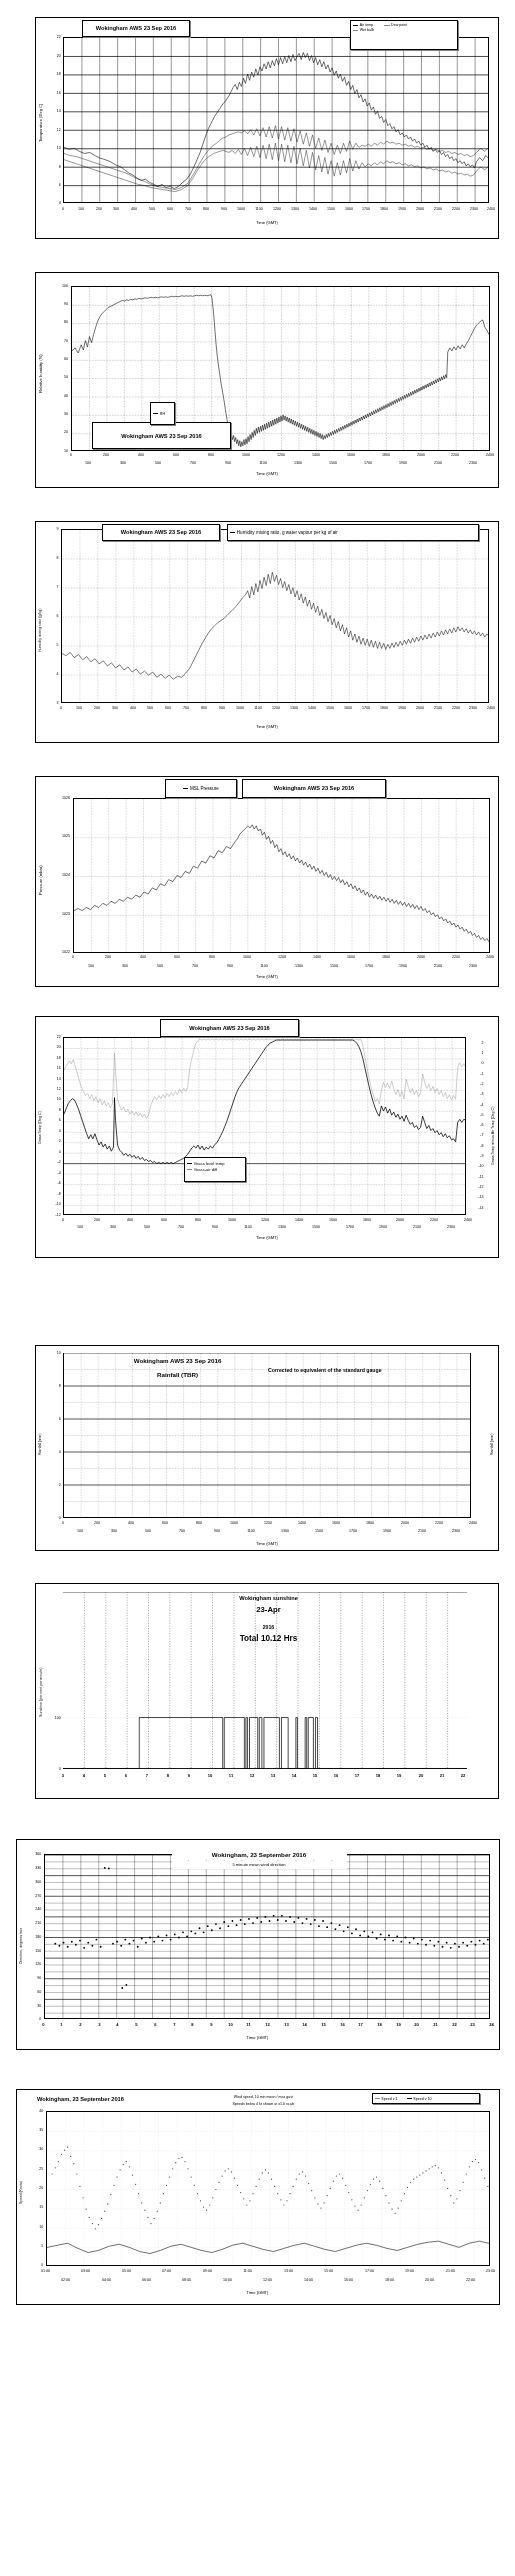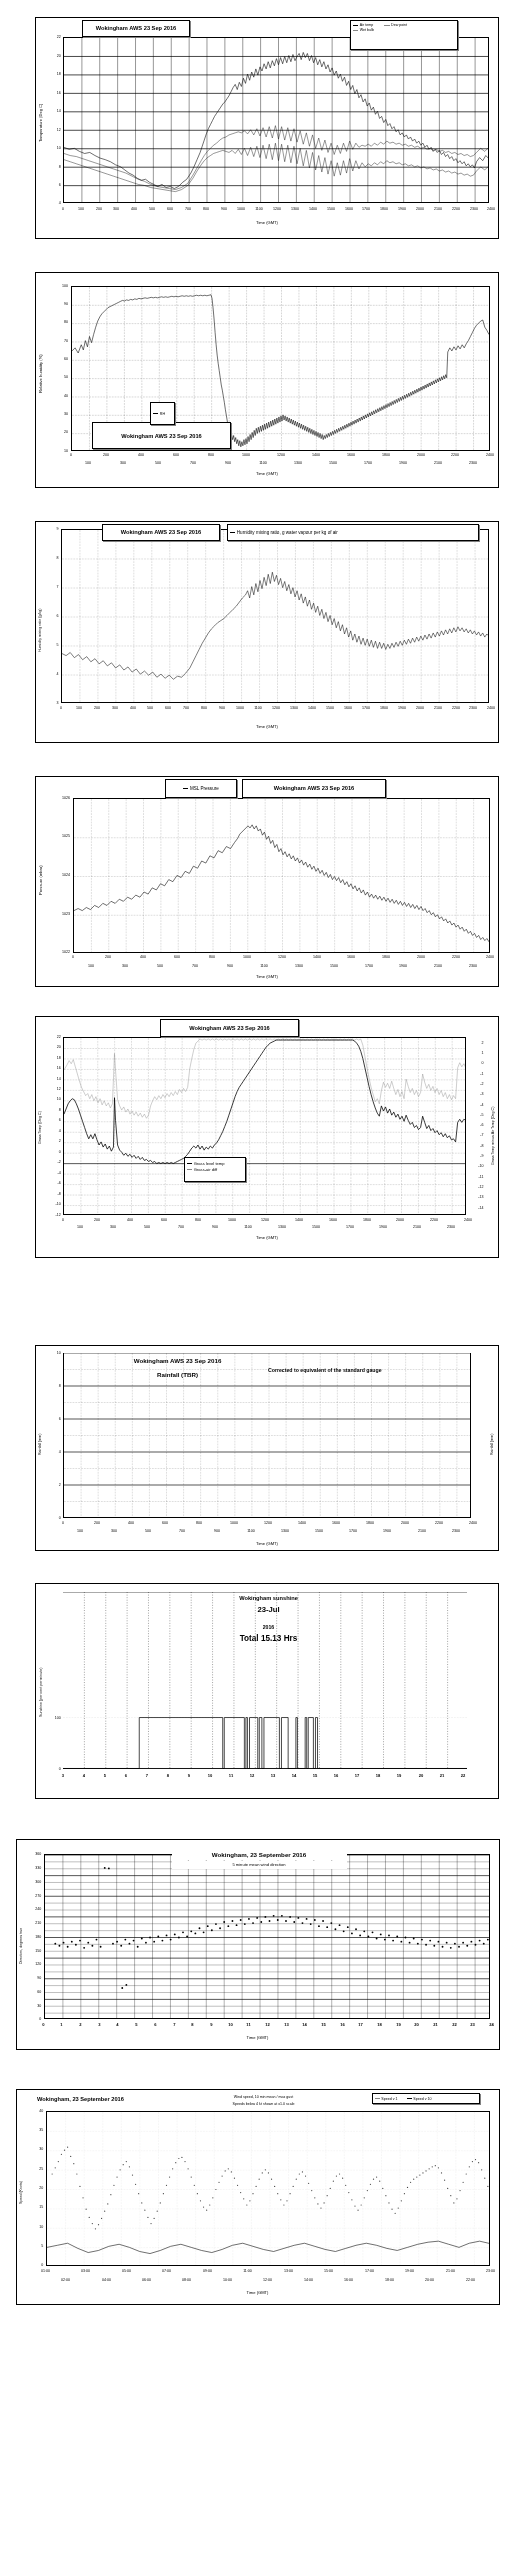--- a/index.html
+++ b/index.html
@@ -650,23 +650,23 @@
       <div class="tickXb" style="left: 300px; top: 189px;">16</div>
       <div class="tickXb" style="left: 321px; top: 189px;">17</div>
       <div class="tickXb" style="left: 342px; top: 189px;">18</div>
       <div class="tickXb" style="left: 363px; top: 189px;">19</div>
       <div class="tickXb" style="left: 385px; top: 189px;">20</div>
       <div class="tickXb" style="left: 406px; top: 189px;">21</div>
       <div class="tickXb" style="left: 427px; top: 189px;">22</div>
     </div>
 
   <div class="title plain" style="left:155px;top:9.3px;width:155px;height:9.3px;font-size:5.7px;">Wokingham sunshine</div>
-  <div class="title plain" style="left:155px;top:19.6px;width:155px;height:11.3px;font-size:7.7px;">23-Jul</div>
+  <div class="title plain" style="left:155px;top:19.6px;width:155px;height:11.3px;font-size:7.7px;">23-Apr</div>
   <div class="title plain" style="left:155px;top:38px;width:155px;height:9.3px;font-size:5.2px;">2016</div>
-  <div class="title plain" style="left:155px;top:48px;width:155px;height:12.4px;font-size:8.2px;">Total 15.13 Hrs</div>
+  <div class="title plain" style="left:155px;top:48px;width:155px;height:12.4px;font-size:8.2px;">Total 10.12 Hrs</div>
 </div>
 
 <div class="panel" style="left:15.5px;top:1839px;width:484px;height:211px;">
   <div class="ylab" style="left:2.1px;top:67px;height:77px;width:6.2px;">Direction, degrees true</div>
   <div class="plotbox" style="left:27px;top:14.4px;right:8.2px;height:165px;">
     <svg width="448" height="165" viewBox="0 0 870 320" preserveAspectRatio="none">
       <g stroke="#000" stroke-width="0.5">
         <line x1="0" y1="13.3" x2="870" y2="13.3"></line>
           <line x1="0" y1="26.7" x2="870" y2="26.7"></line>
         <line x1="0" y1="53.3" x2="870" y2="53.3"></line>

